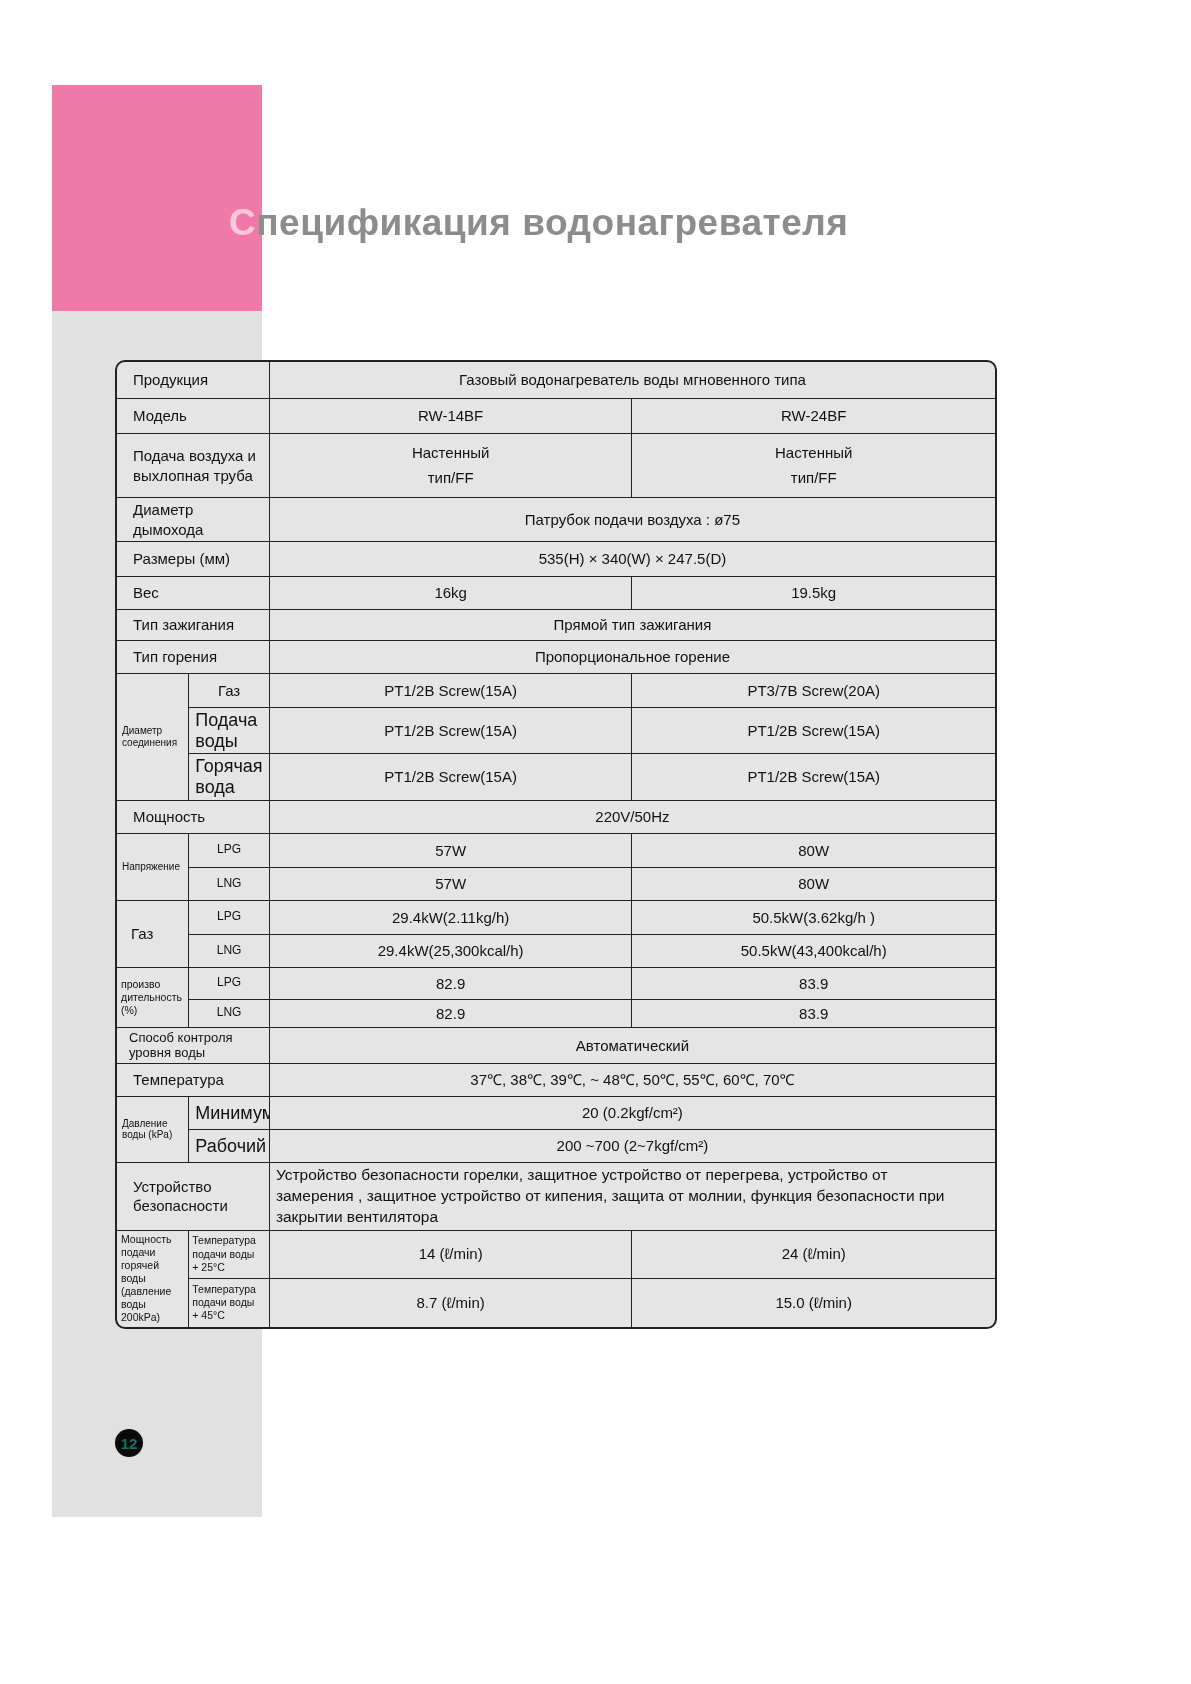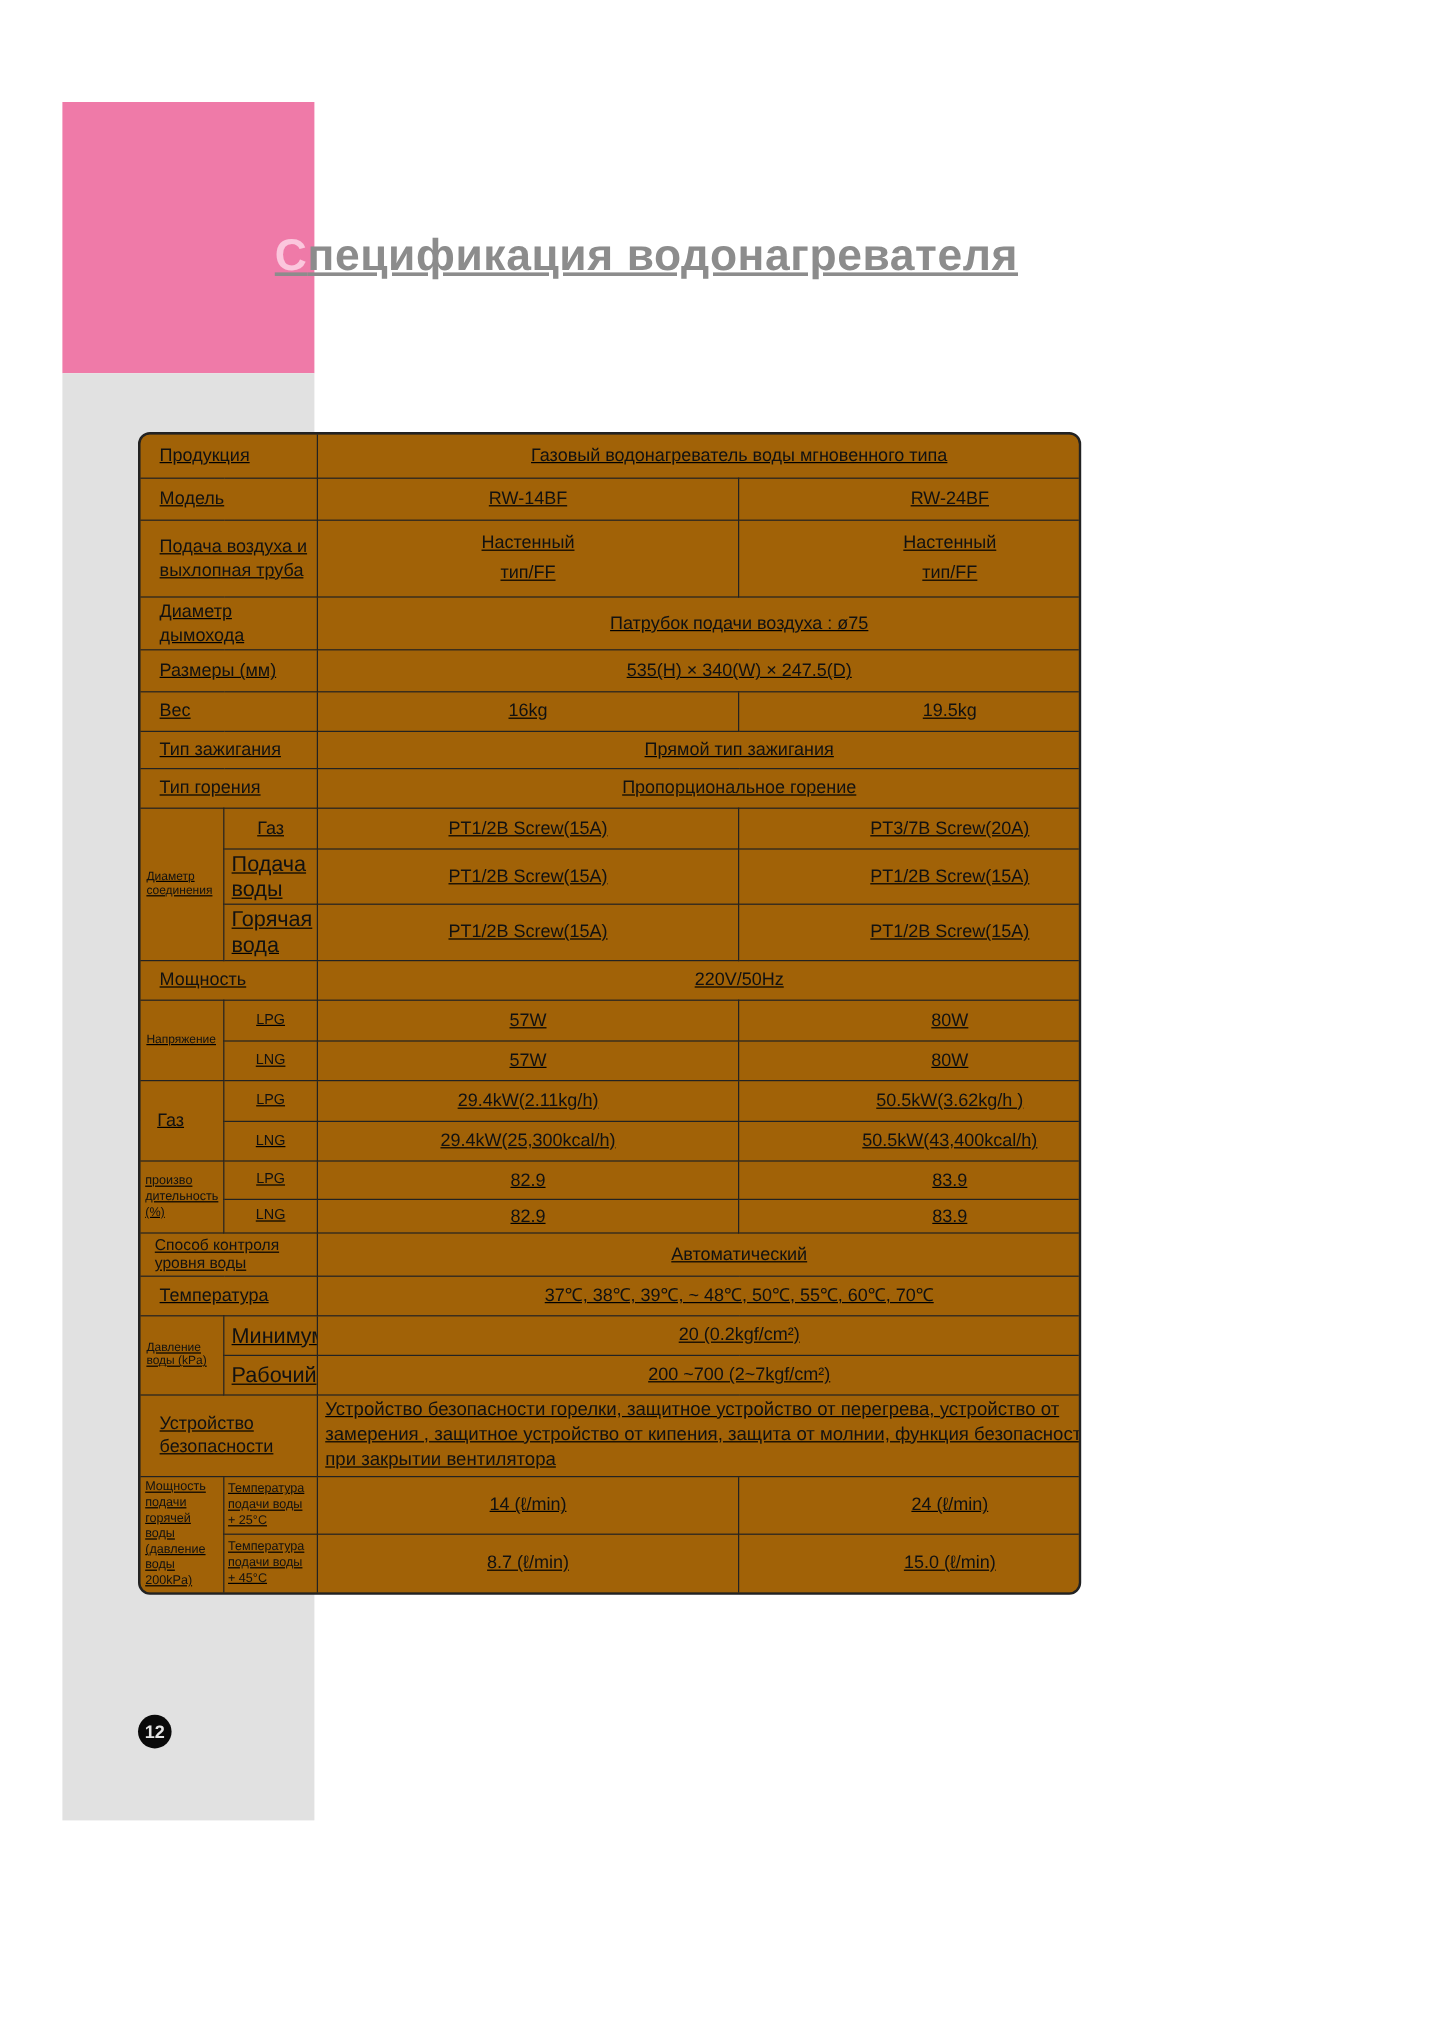--- a/index.html
+++ b/index.html
@@ -8,28 +8,28 @@
     width:1191px; height:1684px;
     font-family:"Liberation Sans", sans-serif;
     position:relative;
   }
   .page { position:relative; width:1191px; height:1684px; background:#ffffff; overflow:hidden; }
 
   .pink-block { position:absolute; left:52px; top:85px; width:210px; height:226px; background:#ef7aa8; }
   .gray-strip { position:absolute; left:52px; top:311px; width:210px; height:1206px; background:#e1e1e1; }
 
   .title {
-    position:absolute; left:229px; top:192px;
-    font-size:37px; font-weight:bold; color:#8c8c8c; white-space:nowrap; letter-spacing:0.5px;text-decoration:underline;
+    position:absolute; left:229px; top:202px;
+    font-size:37px; font-weight:bold; color:#8c8c8c; white-space:nowrap; letter-spacing:0.5px;
   }
   .title .accent { color:#fbc7dd; }
 
   .table-wrap {
-    position:absolute; left:115px; top:360px; width:786px;
-    border:2px solid #222222; border-radius:10px; overflow:hidden; background:#a16207;text-decoration:underline;
+    position:absolute; left:115px; top:360px; width:882px;
+    border:2px solid #222222; border-radius:10px; overflow:hidden; background:#e5e5e5;
   }
   table { border-collapse:collapse; width:calc(100% + 2px); margin:-1px; table-layout:fixed; }
   td {
     border:1px solid #222222;
     font-size:15px; color:#111111;
     text-align:center; vertical-align:middle;
     white-space:pre-line; line-height:1.3;
     padding:2px 6px;
     overflow:hidden;
   }
@@ -40,21 +40,21 @@
   td.group.f10 { font-size:10.5px; padding-left:4px; line-height:1.25; }
   td.sub-c { text-align:center; }
   td.f14 { font-size:12px;text-align:center; }
   td.sub-l { text-align:left; padding-left:6px; font-size:18px; line-height:1.15; }
   td.sub-sm { text-align:left; padding-left:3px; font-size:10.5px; line-height:1.25; }
   td.lh-air { line-height:1.65; }
   td.val-left { text-align:left; padding-right:50px; font-size:15.5px; line-height:1.35; }
 
   .page-num {
     position:absolute; left:115px; top:1429px; width:28px; height:28px;
-    border-radius:50%; background:#0a0a0a; color:#e5e5e5;
+    border-radius:50%; background:#0a0a0a; color:#0f766e;
     font-size:15px; font-weight:bold;
     display:flex; align-items:center; justify-content:center;
   }
 </style>
 </head>
 <body>
 
 <div class="page">
 
   <div class="pink-block"></div>

